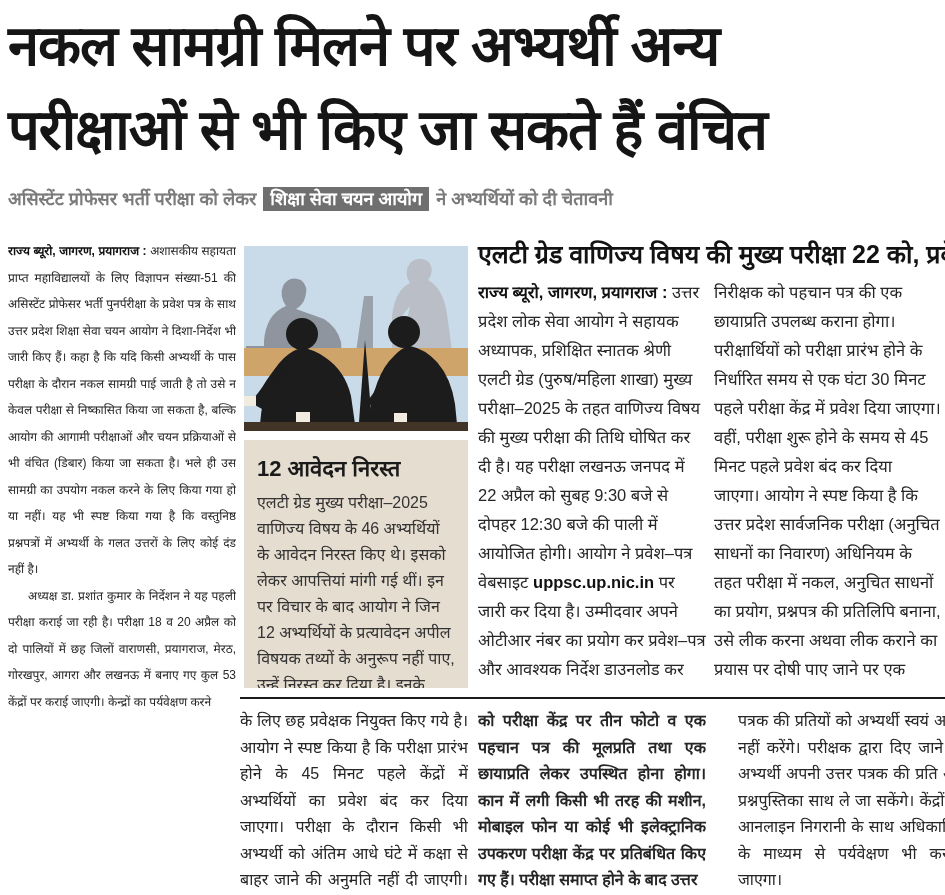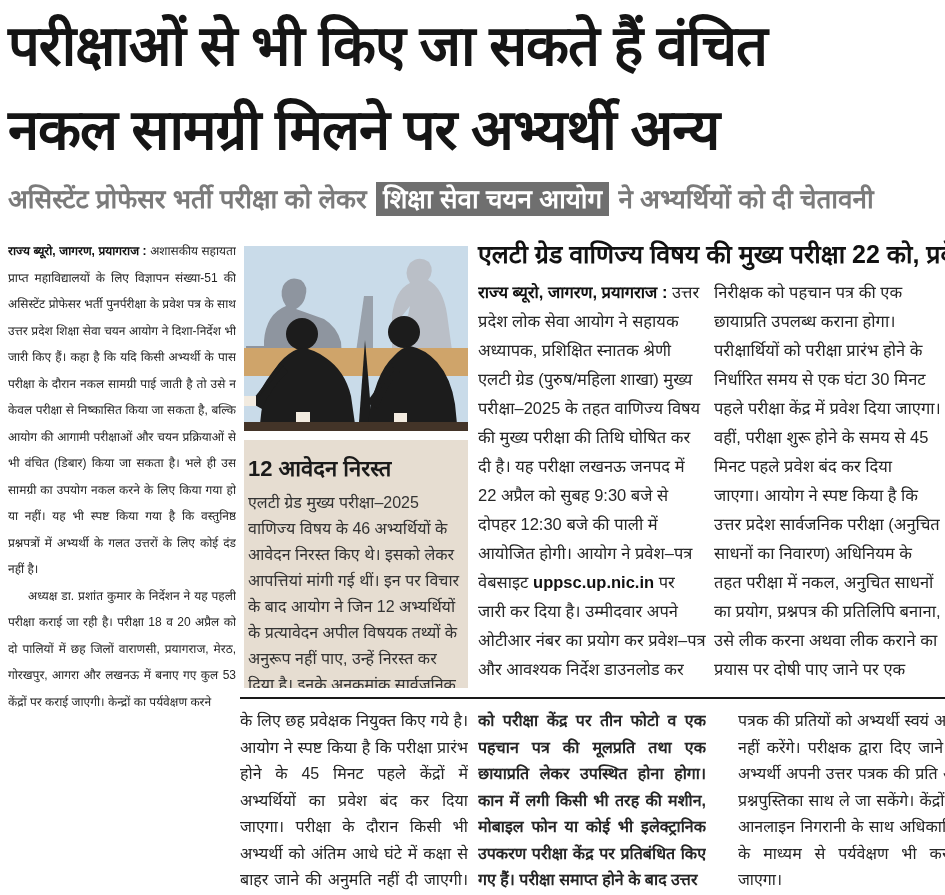--- a/index.html
+++ b/index.html
@@ -12,21 +12,21 @@
 
   .headline{
     position:absolute;left:8px;top:4px;width:932px;margin:0;
     font-size:56px;font-weight:800;color:#151515;line-height:84px;
     letter-spacing:-1px;
   }
   .headline span{display:block;white-space:nowrap;}
 
   .subhead{
     position:absolute;left:8px;top:182px;width:934px;
-    font-size:26px;font-weight:700;color:#7b7b7b;line-height:34px;white-space:nowrap;
+    font-size:18px;font-weight:700;color:#7b7b7b;line-height:34px;white-space:nowrap;
   }
   .subhead .hl-box{
     background:#6f6f6f;color:#ffffff;padding:2px 7px;margin:0 2px;
   }
 
   .col{position:absolute;overflow:hidden;}
   .body-txt{
     font-size:12px;line-height:26.5px;color:#262626;text-align:justify;
     text-justify:inter-word;margin:0 0 0 0;
   }
@@ -36,21 +36,21 @@
   .col-left{left:8px;top:238px;width:228px;height:652px;}
 
   .illus{
     position:absolute;left:244px;top:246px;width:224px;height:185px;
     overflow:hidden;
   }
   .illus svg{display:block;}
 
   .notice-box{
     position:absolute;left:244px;top:440px;width:224px;height:248px;
-    background:#e6ddd1;box-sizing:border-box;padding:12px 4px;overflow:hidden;
+    background:#e6ddd1;box-sizing:border-box;padding:12px 13px;overflow:hidden;
   }
   .box-title{font-size:22px;font-weight:800;color:#1a1a1a;margin-bottom:8px;}
   .box-body{font-size:16px;line-height:26px;color:#333333;text-align:left;}
 
   .right-headline{
     position:absolute;left:478px;top:238px;width:464px;margin:0;
     font-size:25px;font-weight:800;color:#121212;line-height:32px;white-space:nowrap;
   }
   .col-ra{left:478px;top:278px;width:228px;height:410px;}
   .col-rb{left:714px;top:278px;width:228px;height:410px;}
@@ -66,22 +66,22 @@
   .col-b2{left:478px;top:708px;width:228px;height:184px;font-weight:bold;}
   .col-b3{left:714px;top:708px;width:228px;height:184px;margin-left:24px;}
   .cont-txt{font-size:16px;line-height:26.5px;color:#262626;text-align:justify;}
 </style>
 </head>
 <body>
 
 <div class="page">
 
   <h1 class="headline">
+    <span>नकल सामग्री मिलने पर अभ्यर्थी अन्य</span>
     <span>परीक्षाओं से भी किए जा सकते हैं वंचित</span>
-    <span>नकल सामग्री मिलने पर अभ्यर्थी अन्य</span>
   </h1>
 
   <div class="subhead">
     <span>असिस्टेंट प्रोफेसर भर्ती परीक्षा को लेकर</span>
     <span class="hl-box">शिक्षा सेवा चयन आयोग</span>
     <span>ने अभ्यर्थियों को दी चेतावनी</span>
   </div>
 
   <div class="col col-left">
     <div class="body-txt">

